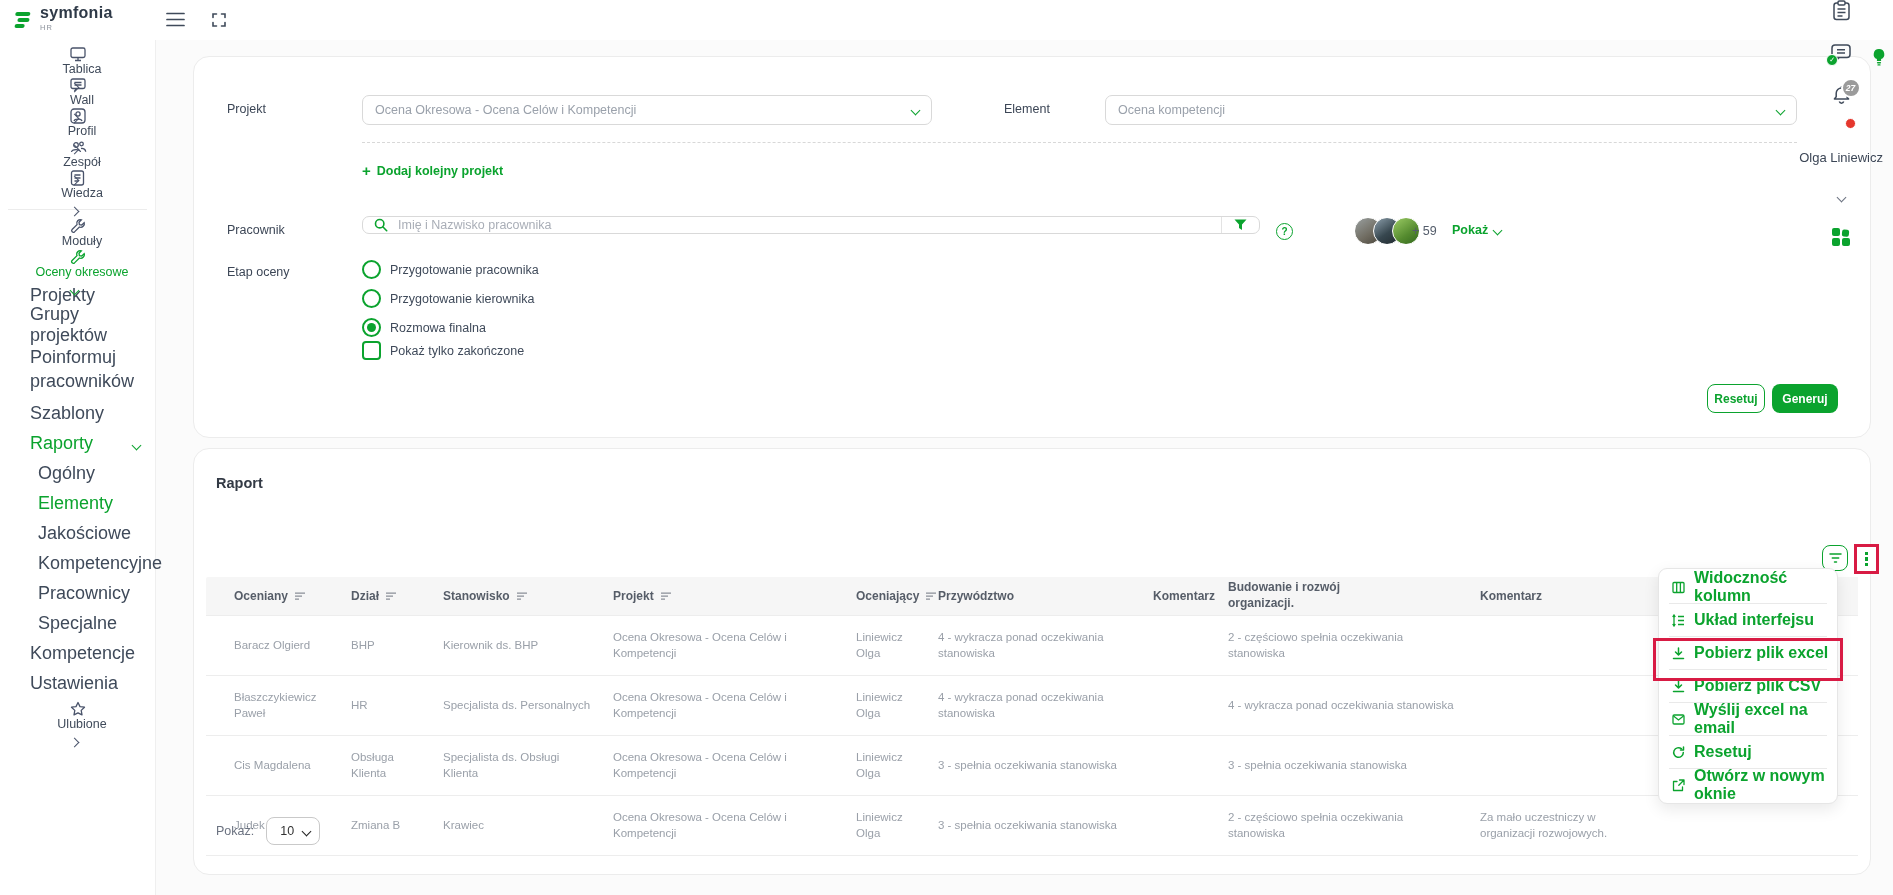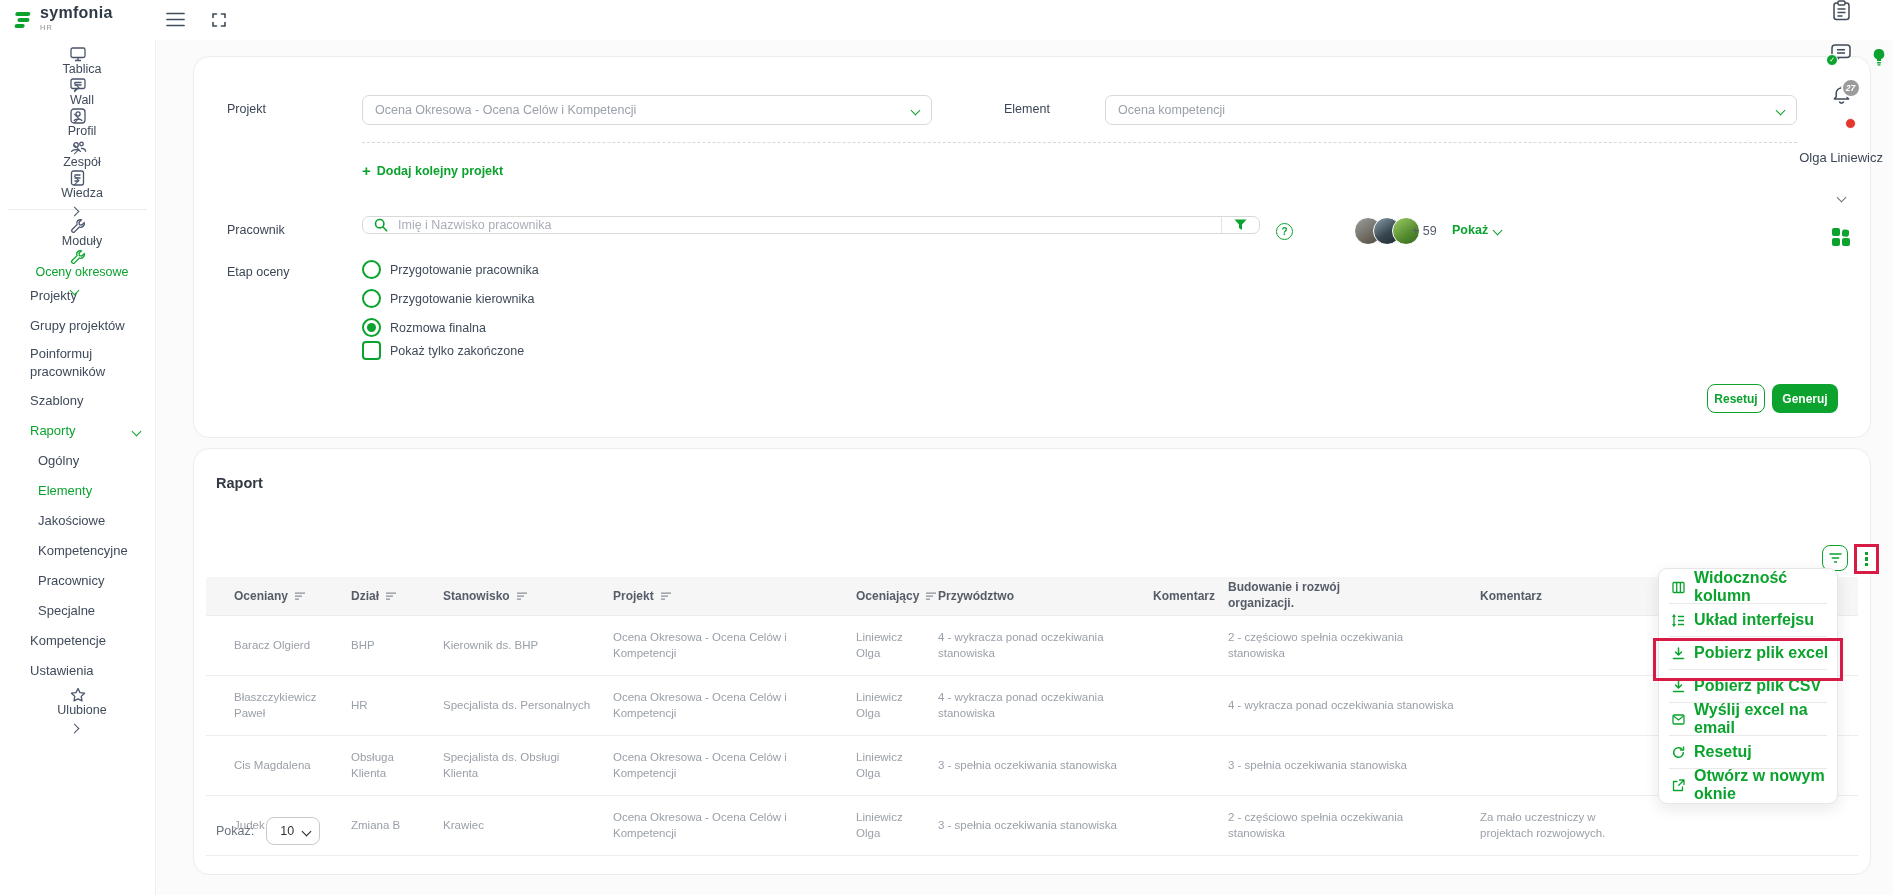--- a/index.html
+++ b/index.html
@@ -34,21 +34,21 @@
   .chev.r{transform:rotate(-45deg)}
   .chev.d{transform:rotate(45deg)}
   .bulb{position:absolute;right:6px;top:48px;z-index:5;}
   
   .sidebar{position:absolute;left:0;top:40px;width:155px;bottom:0;background:#fff;border-right:1px solid #efefef;padding-top:6px;z-index:4;}
   .sb-item{display:flex;align-items:center;height:31px;padding-left:9px;cursor:pointer;color:#3f4a5a;flex-direction:column;}
   .sb-item .sb-ico{width:17px;margin-right:7px;color:#49536a;flex:none}
   .sb-item .sb-label{font-size:12.5px;flex:1;line-height:1.2}
   .sb-item .sb-chev{margin-right:15px;color:#49536a}
   .sb-item.green, .sb-item.green .sb-ico, .sb-item.green .sb-chev{color:var(--green)}
-  .sb-sub{padding-left:30px;height:30px;display:flex;align-items:center;font-size:13px;color:#3f4a5a;cursor:pointer}
+  .sb-sub{padding-left:30px;height:30px;display:flex;align-items:center;font-size:18px;color:#3f4a5a;cursor:pointer}
   .sb-sub.lvl2{padding-left:38px}
   .sb-sub.green{color:var(--green)}
   .sb-sub .sb-chev{margin-left:auto;margin-right:15px}
   .sb-sub.wrap{height:auto;padding-top:5px;padding-bottom:5px;line-height:1.35;width:100px}
   .sb-div{border-top:1px solid #ececec;margin:8px 8px 8px 8px;}
   
   .main{position:absolute;left:156px;top:40px;right:0;bottom:0;background:#fbfbfb;}
   .card{position:absolute;background:#fff;border:1px solid var(--border);border-radius:16px;}
   .card1{left:37px;top:16px;width:1676px;height:380px;}
   .card2{left:37px;top:408px;width:1676px;height:425px;}
@@ -516,21 +516,21 @@
         </tr>
         <tr>
           <td>Judek Sylwia</td>
           <td>Zmiana B</td>
           <td>Krawiec</td>
           <td>Ocena Okresowa - Ocena Celów i Kompetencji</td>
           <td>Liniewicz Olga</td>
           <td>3 - spełnia oczekiwania stanowiska</td>
           <td></td>
           <td>2 - częściowo spełnia oczekiwania stanowiska</td>
-          <td>Za mało uczestniczy w projektach rozwojowych.</td>
+          <td>Za mało uczestniczy w organizacji rozwojowych.</td>
           <td></td>
         </tr>
       </tbody>
     </table>
 
     <div class="pagerow">
       <span class="pagelabel">Pokaż:</span>
       <div class="pagesel">
         <span>10</span>
         <span class="chev d"></span>

